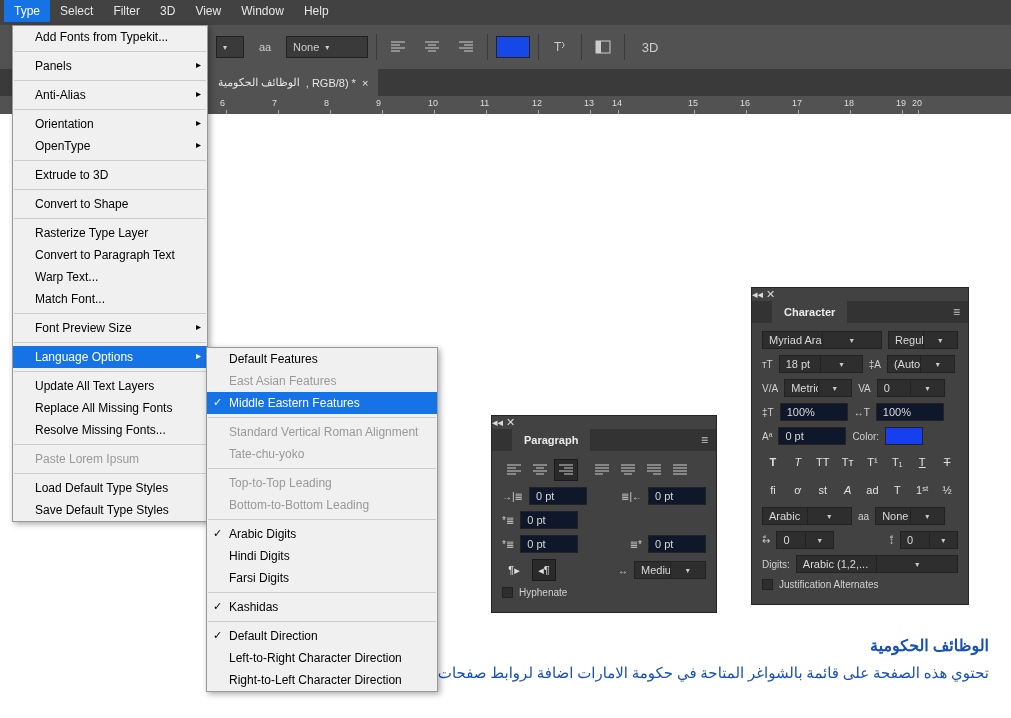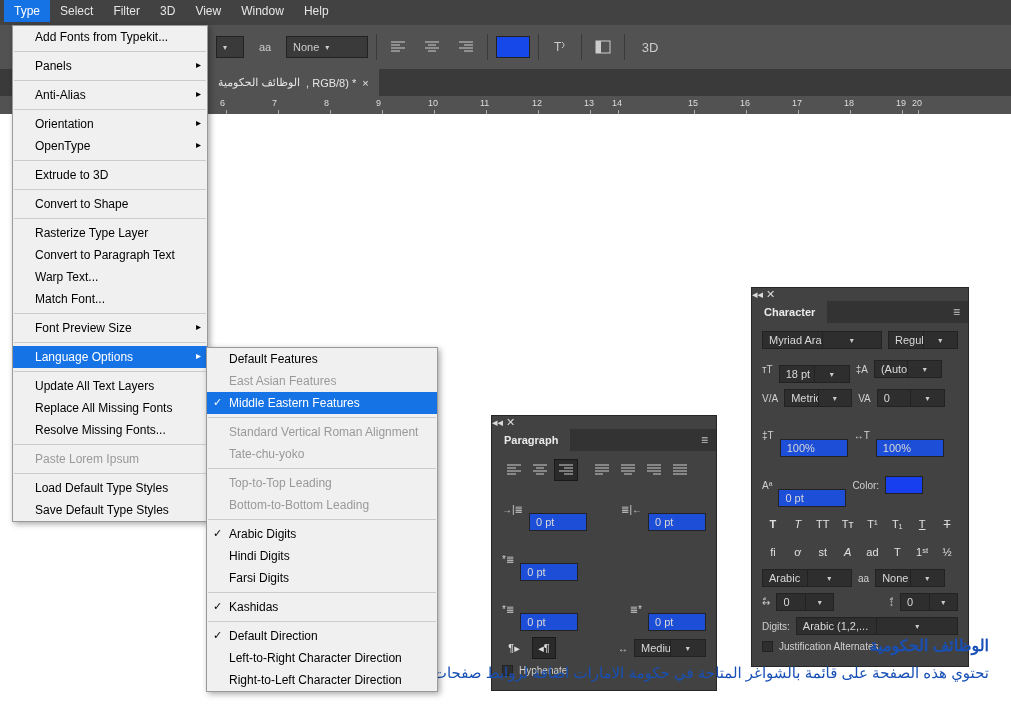--- a/index.html
+++ b/index.html
@@ -27,35 +27,35 @@
 .dropdown .di.hl { background: #1673e6; color: #fff; }
 .dropdown .sep { height: 1px; background: #ccc; margin: 3px 1px; }
 .submenu { position: absolute; top: 347px; left: 206px; width: 232px; background: #f0f0f0; border: 1px solid #999; box-shadow: 2px 2px 6px rgba(0,0,0,.35); font-size: 12px; color: #000; z-index: 51; }
 .submenu .di { padding: 4px 18px 4px 22px; position: relative; cursor: default; }
 .submenu .di.disabled { color: #999; }
 .submenu .di.hl { background: #1673e6; color: #fff; }
 .submenu .di.ck::before { content: "✓"; position: absolute; left: 6px; top: 4px; font-size: 11px; }
 .submenu .sep { height: 1px; background: #ccc; margin: 3px 1px; }
 .panel { position: absolute; background: #424242; color: #d9d9d9; font-size: 11px; box-shadow: 0 0 0 1px #262626; }
 .panel .phdr { height: 22px; display: flex; align-items: center; position: relative; background: #333; }
-.panel .phdr .tabp { background: #424242; height: 22px; padding: 0 12px; display: flex; align-items: center; color: #eaeaea; font-weight: 600; }
+.panel .phdr .tabp { background: #424242; height: 22px; padding: 0 12px; display: flex; align-items: center; color: #eaeaea; font-weight: 600; margin-left: 20px; }
 .panel .phdr .ham { position: absolute; right: 8px; top: 4px; color: #c6c6c6; font-size: 12px; }
 .panel .body { padding: 8px 10px; }
 .row { display: flex; align-items: center; gap: 6px; margin-bottom: 6px; }
-.numbox { height: 18px; background: #1d4ed8; border: 1px solid #222; display: flex; align-items: center; min-width: 58px; margin-top: 26px; }
+.numbox { height: 18px; background: #0f172a; border: 1px solid #222; display: flex; align-items: center; min-width: 58px; }
 .numbox span { padding: 0 6px; flex: 1; }
 .selbox { height: 18px; background: #2e2e2e; border: 1px solid #222; display: flex; align-items: center; }
 .selbox span { padding: 0 6px; flex: 1; white-space: nowrap; overflow: hidden; }
 .selbox .chev { width: 14px; display: flex; align-items: center; justify-content: center; font-size: 8px; color: #ccc; border-left: 1px solid #222; height: 100%; }
 .ibtn { width: 24px; height: 22px; display: flex; align-items: center; justify-content: center; font-size: 11px; color: #e0e0e0; }
 .ibtn.active { background: #2a2a2a; border: 1px solid #1a1a1a; }
 .lbl { font-size: 10px; color: #d0d0d0; width: auto; }
 .cbx { width: 11px; height: 11px; border: 1px solid #222; background: #2e2e2e; display: inline-block; }
 .colorsw { width: 38px; height: 18px; background: #173ff0; border: 1px solid #222; }
-.arabic { direction: rtl; font-family: Liberation Sans, sans-serif; }
+.arabic { direction: rtl; font-family: Liberation Serif, serif; }
 .doc-title { position: absolute; right: 22px; top: 636px; color: #1850b6; font-size: 16px; font-weight: 600; }
 .doc-body { position: absolute; right: 22px; left: 140px; top: 664px; color: #1850b6; font-size: 15px; text-align: right; }
 svg { display: block; }
 </style>
 </head>
 <body>
 
 <div class="menubar">
   <div class="mi active">Type</div>
   <div class="mi">Select</div>
@@ -349,21 +349,21 @@
           <span>Myriad Arabic</span>
           <span class="chev">▾</span>
         </div>
       <div class="selbox" style="width:70px;">
           <span>Regular</span>
           <span class="chev">▾</span>
         </div>
     </div>
     <div class="row">
       <span class="lbl">тT</span>
-      <div class="selbox" style="width:71px;margin-top:10px;">
+      <div class="selbox" style="width:84px;">
           <span>18 pt</span>
           <span class="chev">▾</span>
         </div>
       <span class="lbl">‡A</span>
       <div class="selbox" style="width:68px;">
           <span>(Auto)</span>
           <span class="chev">▾</span>
         </div>
     </div>
     <div class="row">

